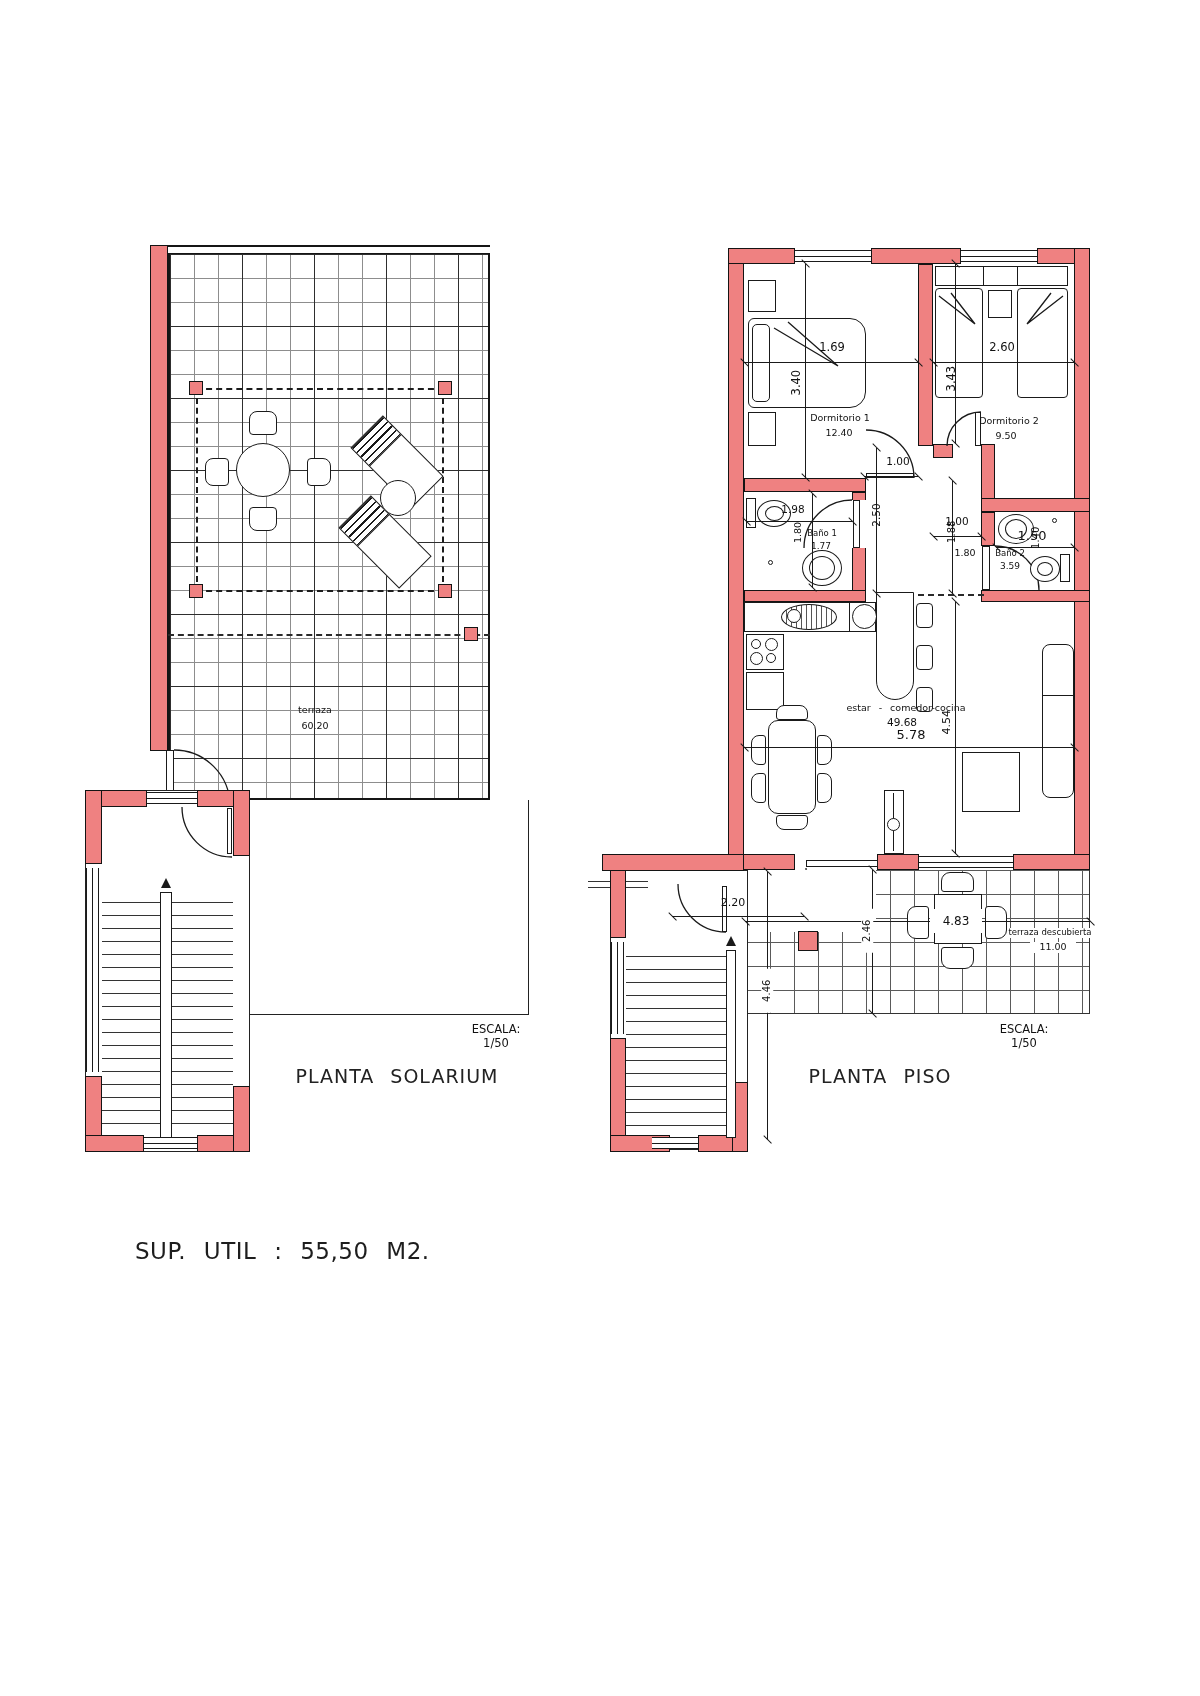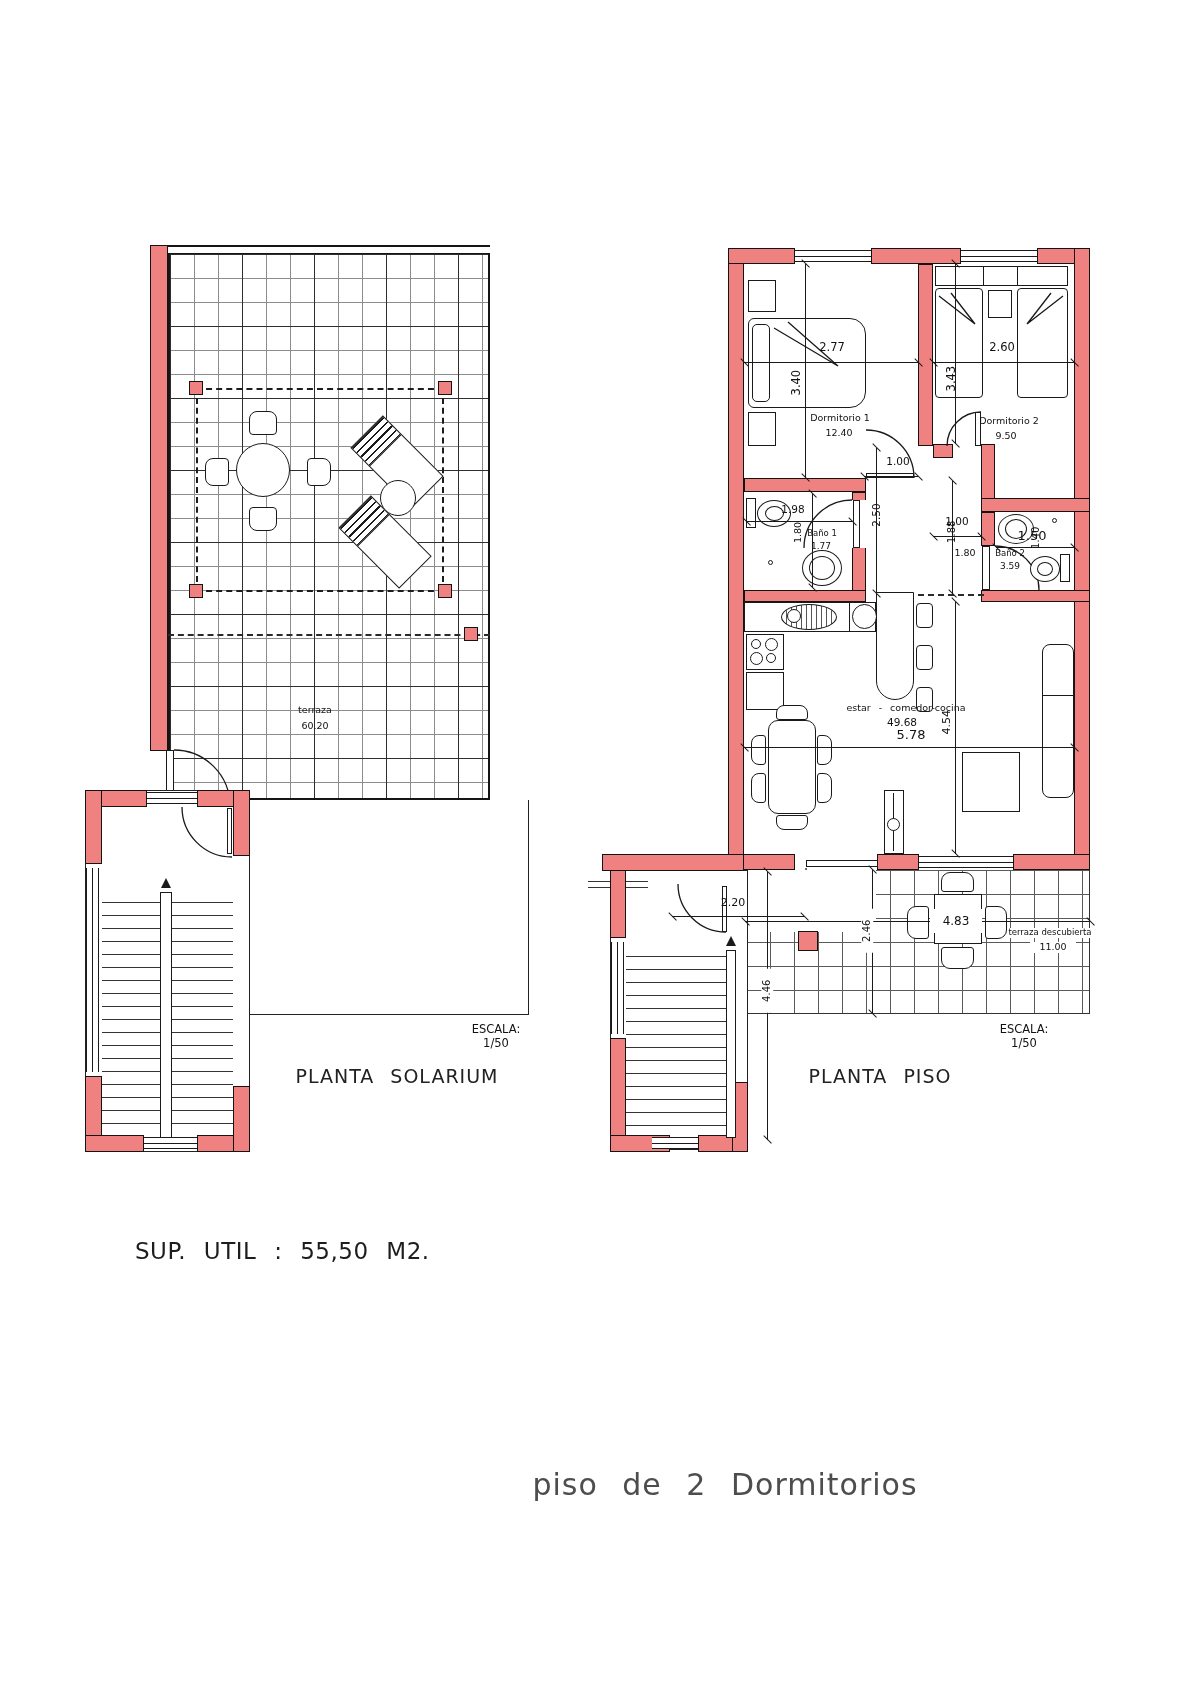--- a/index.html
+++ b/index.html
@@ -245,21 +245,21 @@
   <div class="treads" style="left:626px;top:956px;width:100px;height:180px;"></div>
   <div class="fo" style="left:726px;top:950px;width:10px;height:188px;"></div>
   <div class="tri-up" style="left:726px;top:936px;"></div>
   <svg class="arc" style="left:678px;top:884px;" width="48" height="48">
       <path d="M 0 0 A 48 48 0 0 0 48 48"></path>
     </svg>
   <div class="fo" style="left:722px;top:886px;width:5px;height:46px;"></div>
 
   <div class="dh" style="left:744px;top:362px;width:174px;"></div>
   <div class="dv" style="left:805px;top:264px;height:214px;"></div>
-  <div class="lb" style="left:800px;top:341px;width:64px;font-size:11.5px;">2.77</div>
+  <div class="lb" style="left:800px;top:341px;width:64px;font-size:11.5px;">1.69</div>
   <div class="lb rot" style="left:775px;top:376px;width:44px;font-size:11.5px;">3.40</div>
   <div class="lb" style="left:790px;top:413px;width:100px;font-size:9.5px;">Dormitorio 1</div>
   <div class="lb" style="left:809px;top:428px;width:60px;font-size:9.5px;">12.40</div>
 
   <div class="dh" style="left:933px;top:362px;width:141px;"></div>
   <div class="dv" style="left:955px;top:264px;height:180px;"></div>
   <div class="lb" style="left:970px;top:341px;width:64px;font-size:11.5px;">2.60</div>
   <div class="lb rot" style="left:930px;top:372px;width:44px;font-size:11.5px;">3.43</div>
   <div class="lb" style="left:959px;top:416px;width:100px;font-size:9.5px;">Dormitorio 2</div>
   <div class="lb" style="left:976px;top:431px;width:60px;font-size:9.5px;">9.50</div>
@@ -305,15 +305,14 @@
   <div class="lb rot" style="left:745px;top:985px;width:44px;font-size:10px;background:#fff;">4.46</div>
 
   <div class="lb" style="left:991px;top:1022px;width:66px;font-size:11.5px;line-height:14px;">
     <div>ESCALA:</div>
     <div>1/50</div>
   </div>
   <div class="lb" style="left:798px;top:1066px;width:164px;font-size:19px;letter-spacing:1px;word-spacing:9px;color:#222;">PLANTA PISO</div>
 
   <div class="big" style="left:135px;top:1238px;">SUP. UTIL : 55,50 M2.</div>
 
-  <div class="lb" style="left:525px;top:1468px;width:400px;font-size:30px;word-spacing:14px;letter-spacing:1px;color:#4d4d4d;">piso de 2 Dormitorios</div>
 
 </div>
 
 </body></html>

